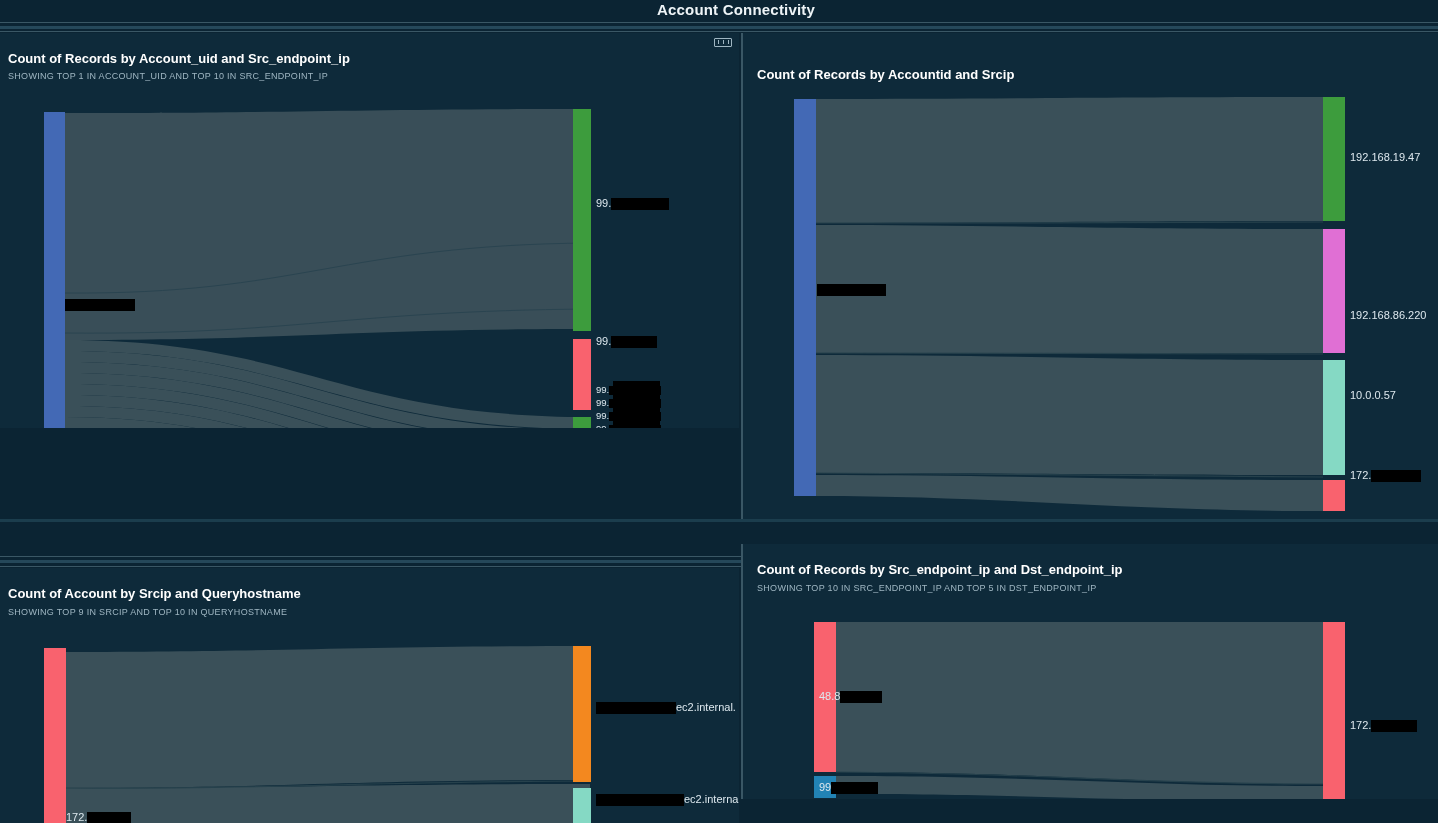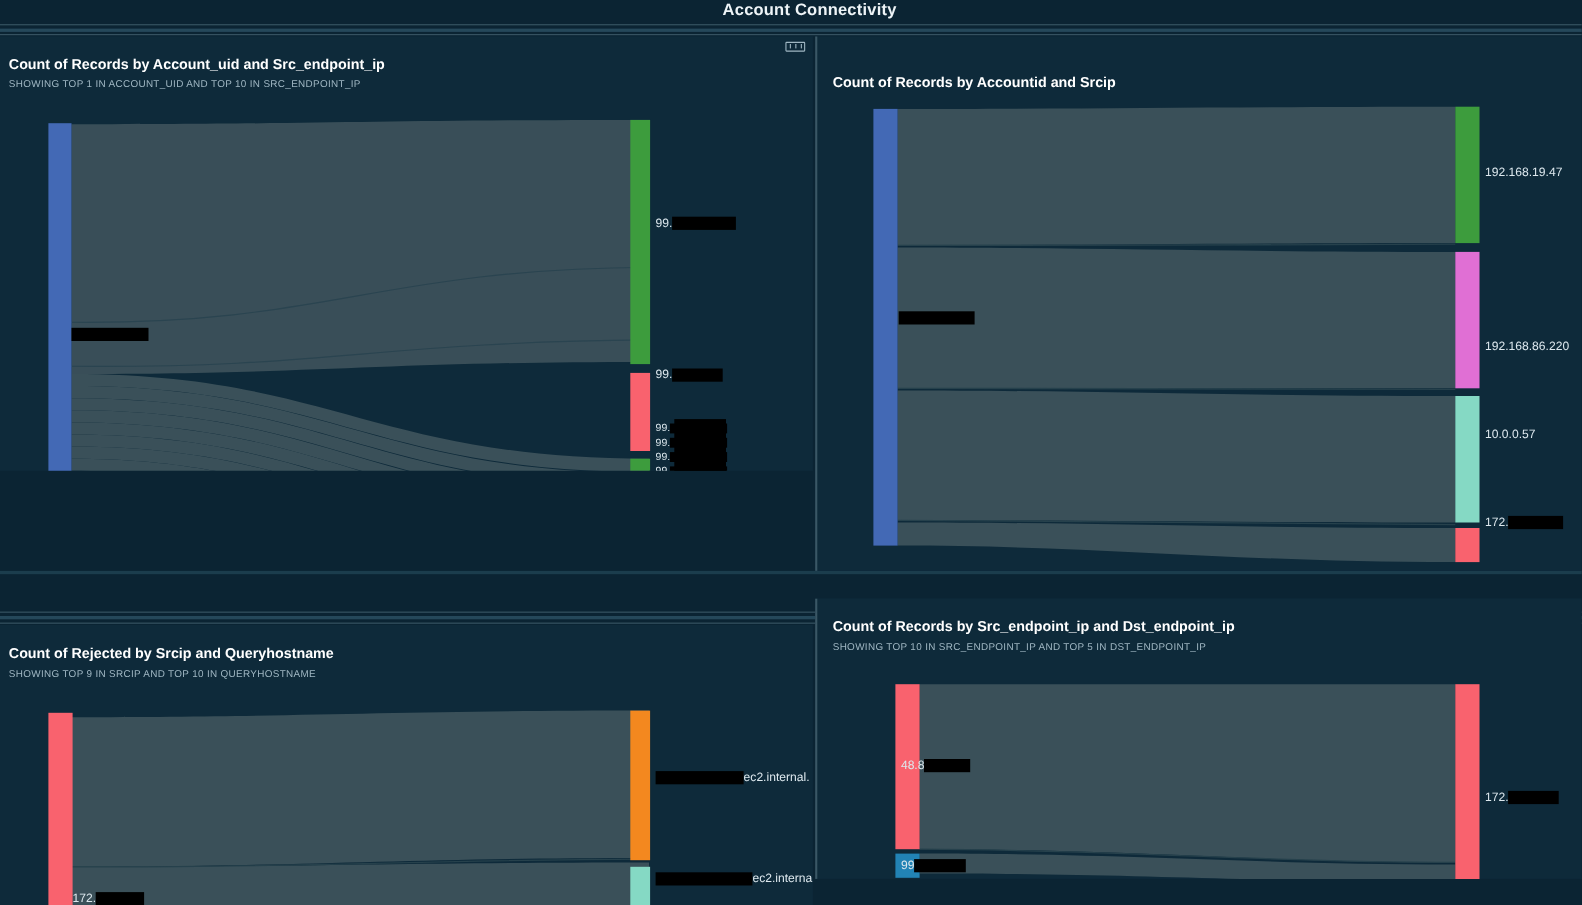--- a/index.html
+++ b/index.html
@@ -235,21 +235,21 @@
     </div>
   </div>
 
   <div class="rule thick" style="top:519px;"></div>
   <div class="rule" style="top:556px;"></div>
   <div class="rule" style="top:560px;background:#25485a;height:3px;"></div>
   <div class="rule" style="top:566px;"></div>
 
   <div class="panel" style="left:0; top:568px; width:739px; height:255px;">
 
-    <div class="panel-title" style="top:18px;">Count of Rejected by Srcip and Queryhostname</div>
+    <div class="panel-title" style="top:18px;">Count of Account by Srcip and Queryhostname</div>
     <div class="panel-sub" style="top:39px;">SHOWING TOP 9 IN SRCIP AND TOP 10 IN QUERYHOSTNAME</div>
 
     <div class="sankey">
       <svg width="739" height="255" viewBox="0 0 739 255">
         <g fill="#3a5059">
           <path d="M65,84 C280,84 360,78 590,78 L590,212 C360,212 280,220 65,220 Z"></path>
           <path d="M65,220 C280,220 360,216 590,216 L590,262 C360,262 280,258 65,258 Z"></path>
         </g>
         <g stroke="#26414c" stroke-width="1.2" fill="none">
           <path d="M65,220 C280,221 360,214 590,213"></path>

